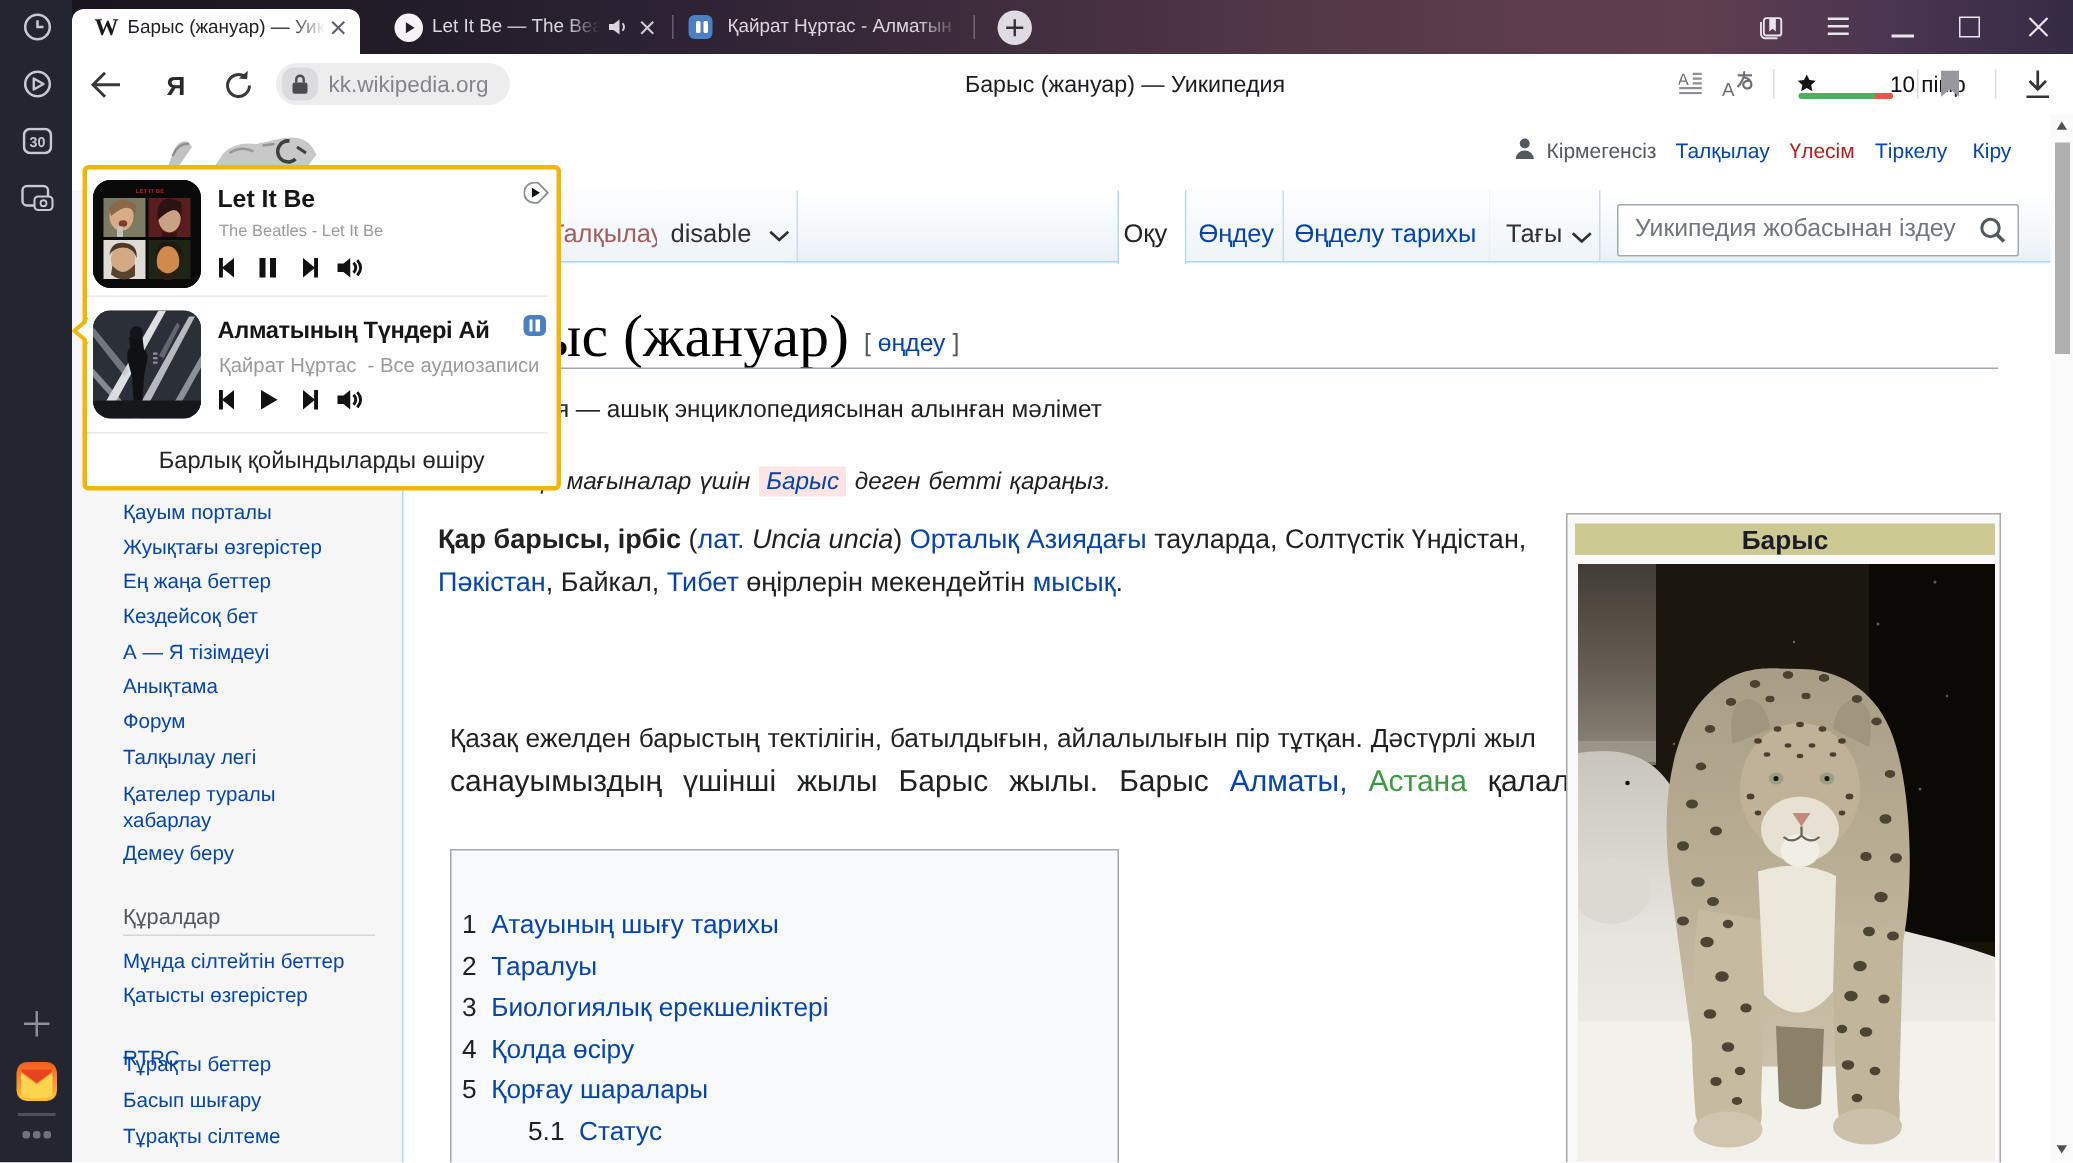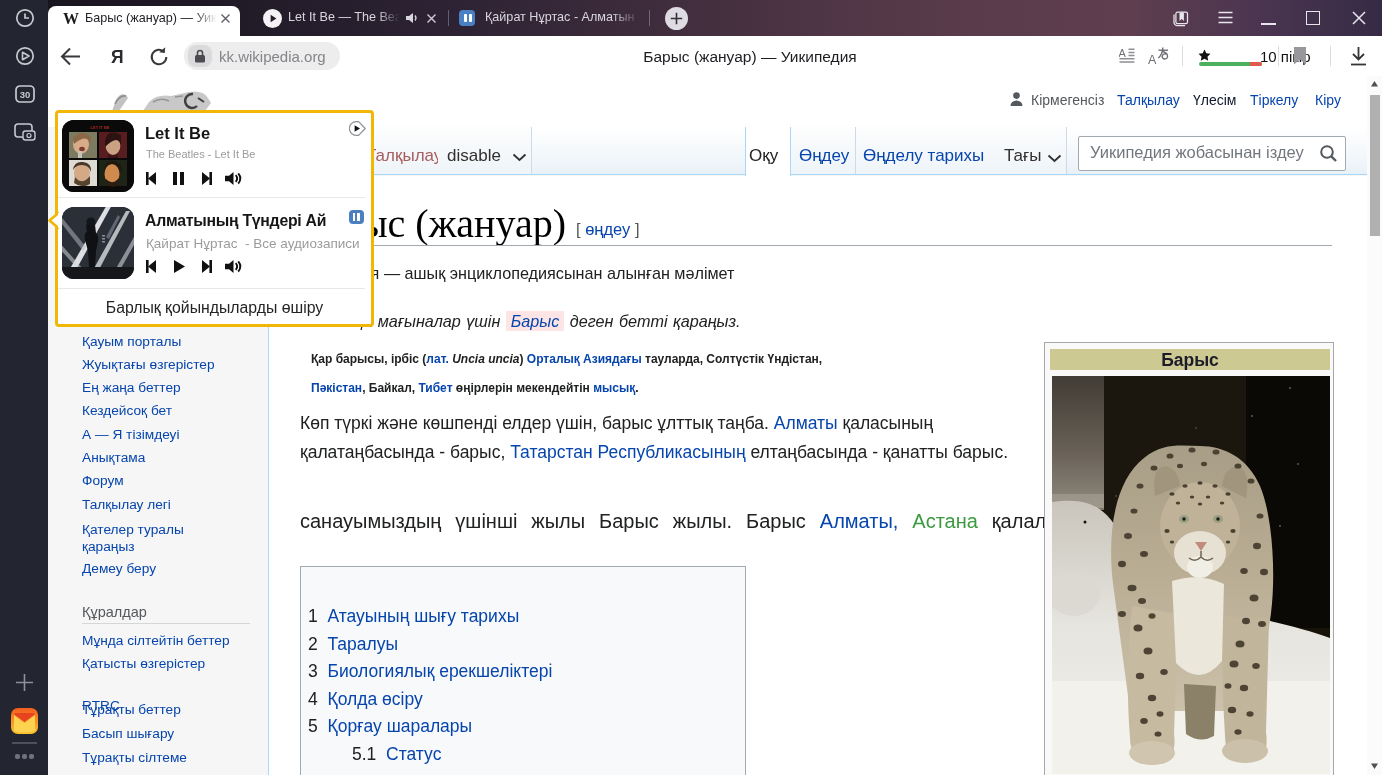--- a/index.html
+++ b/index.html
@@ -180,40 +180,37 @@
       <circle cx="8" cy="8" r="5.8" fill="none" stroke="#54595d" stroke-width="2"></circle>
       <path d="M12.3 12.3 L17 17" stroke="#54595d" stroke-width="2.4"></path>
     </svg>
 
   <svg class="abs" style="left:962px;top:16px;" width="13" height="14" viewBox="0 0 13 14">
       <circle cx="6.5" cy="3.6" r="3.3" fill="#54595d"></circle>
       <path d="M0.5 14 a6 5.6 0 0 1 12 0 Z" fill="#54595d"></path>
     </svg>
   <div class="abs" style="left:983px;top:16px;font-size:14px;color:#54595d;">Кірмегенсіз</div>
   <div class="abs" style="left:1069px;top:16px;font-size:14px;color:#0645ad;">Талқылау</div>
-  <div class="abs" style="left:1145px;top:16px;font-size:14px;color:#0f172a;">Үлесім</div>
+  <div class="abs" style="left:1145px;top:16px;font-size:14px;color:#b91c1c;">Үлесім</div>
   <div class="abs" style="left:1202px;top:16px;font-size:14px;color:#0645ad;">Тіркелу</div>
   <div class="abs" style="left:1267px;top:16px;font-size:14px;color:#0645ad;">Кіру</div>
 
   <div class="abs" style="left:252px;top:128px;font-family:'Liberation Serif',serif;font-size:40px;line-height:40px;color:#000;">Барыс (жануар)</div>
   <div class="abs" style="left:528px;top:144px;font-size:16.5px;color:#54595d;">[ <span style="color:#0645ad;">өңдеу</span> ]</div>
   <div class="abs" style="left:252px;top:169px;width:1032px;height:1px;background:#a2a9b1;"></div>
 
   <div class="abs" style="left:252px;top:188px;font-size:16.2px;color:#202122;">Уикипедия — ашық энциклопедиясынан алынған мәлімет</div>
 
   <div class="abs" style="left:280px;top:236px;font-size:16.2px;font-style:italic;color:#202122;word-spacing:1px;">Басқа мағыналар үшін <span style="color:#0645ad;background:#fce5e4;padding:1px 5px;">Барыс</span> деген бетті қараңыз.</div>
 
-  <div class="abs" style="left:263px;top:269px;width:730px;font-size:12px;line-height:28.5px;color:#202122;font-weight:bold;">
+  <div class="abs" style="left:244px;top:269px;width:730px;font-size:18px;line-height:28.5px;color:#202122;">
     <b>Қар барысы, ірбіс</b> (<span style="color:#0645ad;">лат.</span> <i>Uncia uncia</i>) <span style="color:#0645ad;">Орталық Азиядағы</span> тауларда, Солтүстік Үндістан,<br>
     <span style="color:#0645ad;">Пәкістан</span>, Байкал, <span style="color:#0645ad;">Тибет</span> өңірлерін мекендейтін <span style="color:#0645ad;">мысық</span>.
   </div>
-  <div class="abs" style="left:252px;top:333px;width:730px;font-size:17.5px;line-height:28.5px;color:#202122;">
-    Көп түркі және көшпенді елдер үшін, барыс ұлттық таңба. <span style="color:#0645ad;">Алматы</span> қаласының<br>
-    қалатаңбасында - барыс, <span style="color:#0645ad;">Татарстан Республикасының</span> елтаңбасында - қанатты барыс.
-  </div>
+  <div class="abs" style="left:252px;top:402px;white-space:nowrap;font-size:17.5px;line-height:28.5px;color:#202122;word-spacing:0.4px;">Қазақ ежелден барыстың тектілігін, батылдығын, айлалылығын пір тұтқан. Дәстүрлі жыл</div>
   <div class="abs" style="left:252px;top:430.5px;white-space:nowrap;font-size:20px;line-height:28.5px;color:#202122;word-spacing:8.4px;">санауымыздың үшінші жылы Барыс жылы. Барыс <span style="color:#0645ad;">Алматы,</span> <span style="color:#3c9a41;">Астана</span> қалаларының</div>
 
   <div class="abs" style="left:252px;top:490px;width:444px;height:230px;background:#f8f9fa;border:1px solid #a2a9b1;"></div>
   <div class="abs" style="left:260px;top:527px;font-size:17.5px;color:#202122;line-height:27.6px;">
     1&nbsp;&nbsp;<span style="color:#0645ad;">Атауының шығу тарихы</span><br>
     2&nbsp;&nbsp;<span style="color:#0645ad;">Таралуы</span><br>
     3&nbsp;&nbsp;<span style="color:#0645ad;">Биологиялық ерекшеліктері</span><br>
     4&nbsp;&nbsp;<span style="color:#0645ad;">Қолда өсіру</span><br>
     5&nbsp;&nbsp;<span style="color:#0645ad;">Қорғау шаралары</span><br>
     <span style="margin-left:44px;">5.1&nbsp;&nbsp;<span style="color:#0645ad;">Статус</span></span>
@@ -351,21 +348,21 @@
 
   <div class="abs sb" style="top:257.5px;">Қауым порталы</div>
   <div class="abs sb" style="top:280.8px;">Жуықтағы өзгерістер</div>
   <div class="abs sb" style="top:304.1px;">Ең жаңа беттер</div>
   <div class="abs sb" style="top:327.4px;">Кездейсоқ бет</div>
   <div class="abs sb" style="top:350.7px;">А — Я тізімдеуі</div>
   <div class="abs sb" style="top:374px;">Анықтама</div>
   <div class="abs sb" style="top:397.3px;">Форум</div>
   <div class="abs sb" style="top:420.6px;">Талқылау легі</div>
   <div class="abs sb" style="top:446px;">Қателер туралы</div>
-  <div class="abs sb" style="top:462.6px;">қараңыз</div>
+  <div class="abs sb" style="top:462.6px;">хабарлау</div>
   <div class="abs sb" style="top:485px;">Демеу беру</div>
   <div class="abs" style="left:34px;top:528px;font-size:14.5px;color:#54595d;">Құралдар</div>
   <div class="abs" style="left:34px;top:547px;width:168px;height:1px;background:#d6d6d6;"></div>
   <div class="abs sb" style="top:556.5px;">Мұнда сілтейтін беттер</div>
   <div class="abs sb" style="top:580.3px;">Қатысты өзгерістер</div>
   <div class="abs sb" style="top:603.1px;margin-top:19px;">RTRC</div>
   <div class="abs sb" style="top:626.4px;">Тұрақты беттер</div>
   <div class="abs sb" style="top:650px;">Басып шығару</div>
   <div class="abs sb" style="top:674px;">Тұрақты сілтеме</div>
 </div>

